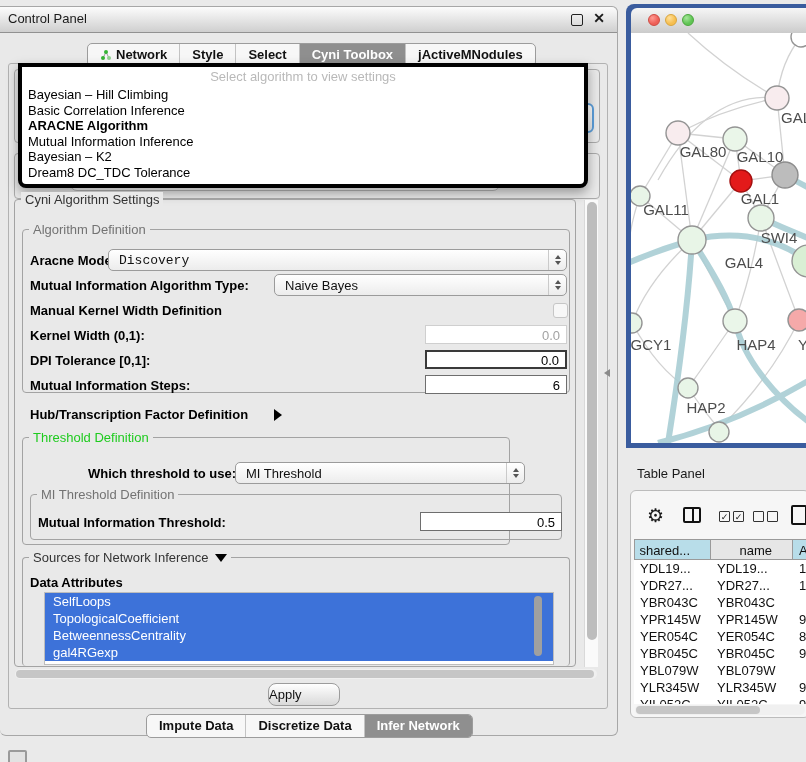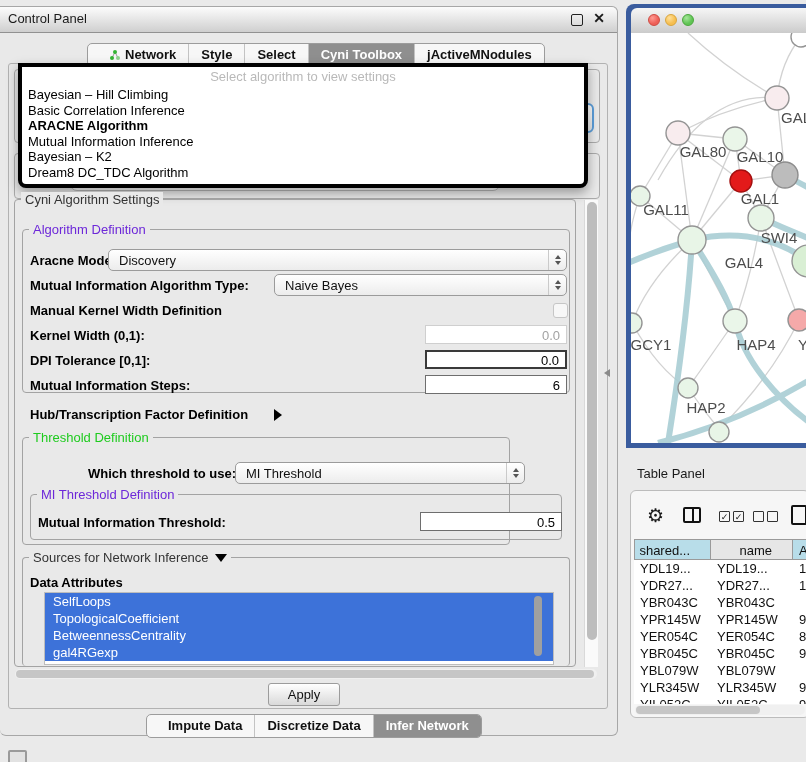--- a/index.html
+++ b/index.html
@@ -11,38 +11,38 @@
              border:1px solid #a7a7a7;border-left:none;border-radius:0 6px 6px 6px;box-sizing:border-box;}
   .cp-titlebar{left:0;top:0;right:0;height:25px;background:linear-gradient(#fcfcfc,#cfcfcf);
                border-bottom:1px solid #919191;border-radius:0 6px 0 0;}
   .cp-title{left:8px;top:4px;font-size:13px;color:#1a1a1a;}
   .win-float{right:34px;top:7px;width:10px;height:10px;border:1.5px solid #222;border-radius:2px;background:transparent;}
   .win-close{right:12px;top:3px;font-size:14px;font-weight:bold;color:#1a1a1a;}
   .cp-body-border{left:8px;top:56px;width:598px;height:644px;border:1px solid #b2b2b2;border-radius:3px;background:#e9e9e9;}
   
   .seg{display:flex;border:1px solid #9c9c9c;border-radius:5px;overflow:hidden;background:#f7f7f7;height:22px;}
   .seg .it{padding:0 12px;line-height:22px;font-size:13px;font-weight:600;color:#111;border-left:1px solid #c3c3c3;display:flex;align-items:center;gap:4px;}
-  .seg .it:first-child{border-left:none;margin-left:9px;}
+  .seg .it:first-child{border-left:none;}
   .seg .it.sel{background:#8f8f8f;color:#fff;}
   .net-ico{width:12px;height:12px;display:inline-block;}
   
   .u-grp{border:1px solid #ababab;border-radius:4px;background:#e9e9e9;}
   .u-combo-btn{left:566px;top:96px;width:24px;height:26px;border:2px solid #5b9dd9;border-radius:6px;background:linear-gradient(#ffffff,#e6e6e6);}
   .u-combo{left:70px;top:158px;width:430px;height:26px;border:1px solid #b7b7b7;border-radius:7px;background:#fcfcfc;
            font-size:13px;color:#b5b5b5;line-height:26px;padding-left:10px;box-sizing:border-box;}
   
   .popup{left:18px;top:56px;width:562px;background:#fff;border:4px solid #000000;border-radius:0 0 8px 8px;
          box-shadow:0 5px 12px rgba(0,0,0,.35);padding-bottom:4px;}
   .popup .ph{height:20px;line-height:20px;text-align:center;color:#b9b9b9;font-size:13px;}
   .popup .opt{height:15.5px;line-height:15.5px;font-size:13px;padding-left:6px;color:#000;}
   .popup .opt.sel{font-weight:bold;}
   
   .grp{border:1px solid #a3a3a3;border-radius:4px;box-sizing:border-box;}
   .grp-lab{position:absolute;top:-8px;left:6px;background:#e9e9e9;padding:0 4px;font-size:13px;color:#333;white-space:nowrap;}
-  .grp-lab.blue{color:#6d28d9;}
+  .grp-lab.blue{color:#737373;}
   .grp-lab.green{color:#1ecb1e;}
   .lab{font-size:13px;font-weight:bold;color:#000;white-space:nowrap;}
   .lab.dis{color:#000000;}
   .combo{height:22px;border:1px solid #9b9b9b;border-radius:5px;background:linear-gradient(#ffffff,#ececec);
          font-size:13px;line-height:22px;padding-left:10px;box-sizing:border-box;}
   .combo .arr{position:absolute;right:0;top:0;bottom:0;width:17px;border-left:1px solid #cacaca;
               display:flex;flex-direction:column;align-items:center;justify-content:center;gap:2px;}
   .tri-up{width:0;height:0;border-left:3.5px solid transparent;border-right:3.5px solid transparent;border-bottom:4px solid #555;}
   .tri-dn{width:0;height:0;border-left:3.5px solid transparent;border-right:3.5px solid transparent;border-top:4px solid #555;}
   .field{height:19px;background:#fff;border:1px solid #b5b5b5;font-size:13px;line-height:19px;
@@ -52,22 +52,22 @@
   .field.mid{border:1px solid #6e6e6e;}
   .checkbox{width:13px;height:13px;border:1px solid #c6c6c6;border-radius:3px;background:#f7f7f7;}
   .arrow-right{width:0;height:0;border-top:6px solid transparent;border-bottom:6px solid transparent;border-left:8px solid #000;display:inline-block;}
   .arrow-down{width:0;height:0;border-left:6px solid transparent;border-right:6px solid transparent;border-top:8px solid #000;display:inline-block;}
   .list{background:#fff;border:1px solid #bdbdbd;}
   .list .li{height:17px;line-height:17px;font-size:13px;color:#fff;background:#3d72d9;padding-left:8px;}
   .sbar-v{background:#fafafa;border-left:1px solid #d9d9d9;}
   .thumb-v{background:#bdbdbd;border-radius:5px;}
   .sbar-h{background:#f0f0f0;border-radius:5px;}
   .thumb-h{background:#c6c6c6;border-radius:4px;}
-  .btn{height:21px;border:1px solid #9c9c9c;border-radius:3px;background:linear-gradient(#ffffff,#d9d9d9);
-       font-size:13px;text-align:center;line-height:21px;}
+  .btn{height:21px;border:1px solid #9c9c9c;border-radius:8px;background:linear-gradient(#ffffff,#d9d9d9);
+       font-size:13px;line-height:21px;}
   
   .net-frame{left:626px;top:4px;width:180px;height:444px;background:#3a5c9e;border-radius:8px 0 0 0;}
   .net-titlebar{left:5px;top:4px;right:0;height:25px;background:linear-gradient(#f6f6f6,#cbcbcb);
                 border-bottom:1px solid #8e8e8e;border-radius:6px 0 0 0;}
   .tl{width:12px;height:12px;border-radius:50%;position:absolute;top:6px;box-sizing:border-box;}
   .net-canvas{left:5px;top:29px;width:175px;height:410px;background:#fff;overflow:hidden;}
   .node-lab{position:absolute;font-size:15px;color:#4d4d4d;transform:translate(-50%,-50%);white-space:nowrap;}
   
   .tp-title{left:637px;top:466px;font-size:13px;color:#1a1a1a;}
   .tp-window{left:630px;top:490px;width:180px;height:228px;background:#f6f6f6;border:1px solid #bcbcbc;
@@ -139,32 +139,32 @@
       </div>
   </div>
 
   <div class="abs popup">
     <div class="ph">Select algorithm to view settings</div>
     <div class="opt">Bayesian – Hill Climbing</div>
     <div class="opt">Basic Correlation Inference</div>
     <div class="opt sel">ARACNE Algorithm</div>
     <div class="opt">Mutual Information Inference</div>
     <div class="opt">Bayesian – K2</div>
-    <div class="opt">Dream8 DC_TDC Algorithm</div>
+    <div class="opt">Dream8 DC_TDC Tolerance</div>
   </div>
 
   <div class="abs grp" style="left:14px;top:192px;width:562px;height:468px;">
     <span class="grp-lab">Cyni Algorithm Settings</span>
   </div>
 
   <div class="abs grp" style="left:22px;top:222px;width:548px;height:164px;">
     <span class="grp-lab blue">Algorithm Definition</span>
   </div>
   <div class="abs lab" style="left:30px;top:246px;">Aracne Mode:</div>
-  <div class="abs combo" style="left:108px;top:242px;width:459px;">
+  <div class="abs combo" style="left:108px;top:242px;width:459px;font-family:Liberation Mono, monospace;">
     <span>Discovery</span>
     <span class="arr">
         <span class="tri-up"></span>
         <span class="tri-dn"></span>
       </span>
   </div>
   <div class="abs lab" style="left:30px;top:271px;">Mutual Information Algorithm Type:</div>
   <div class="abs combo" style="left:274px;top:267px;width:293px;">
     <span>Naive Bayes</span>
     <span class="arr">

